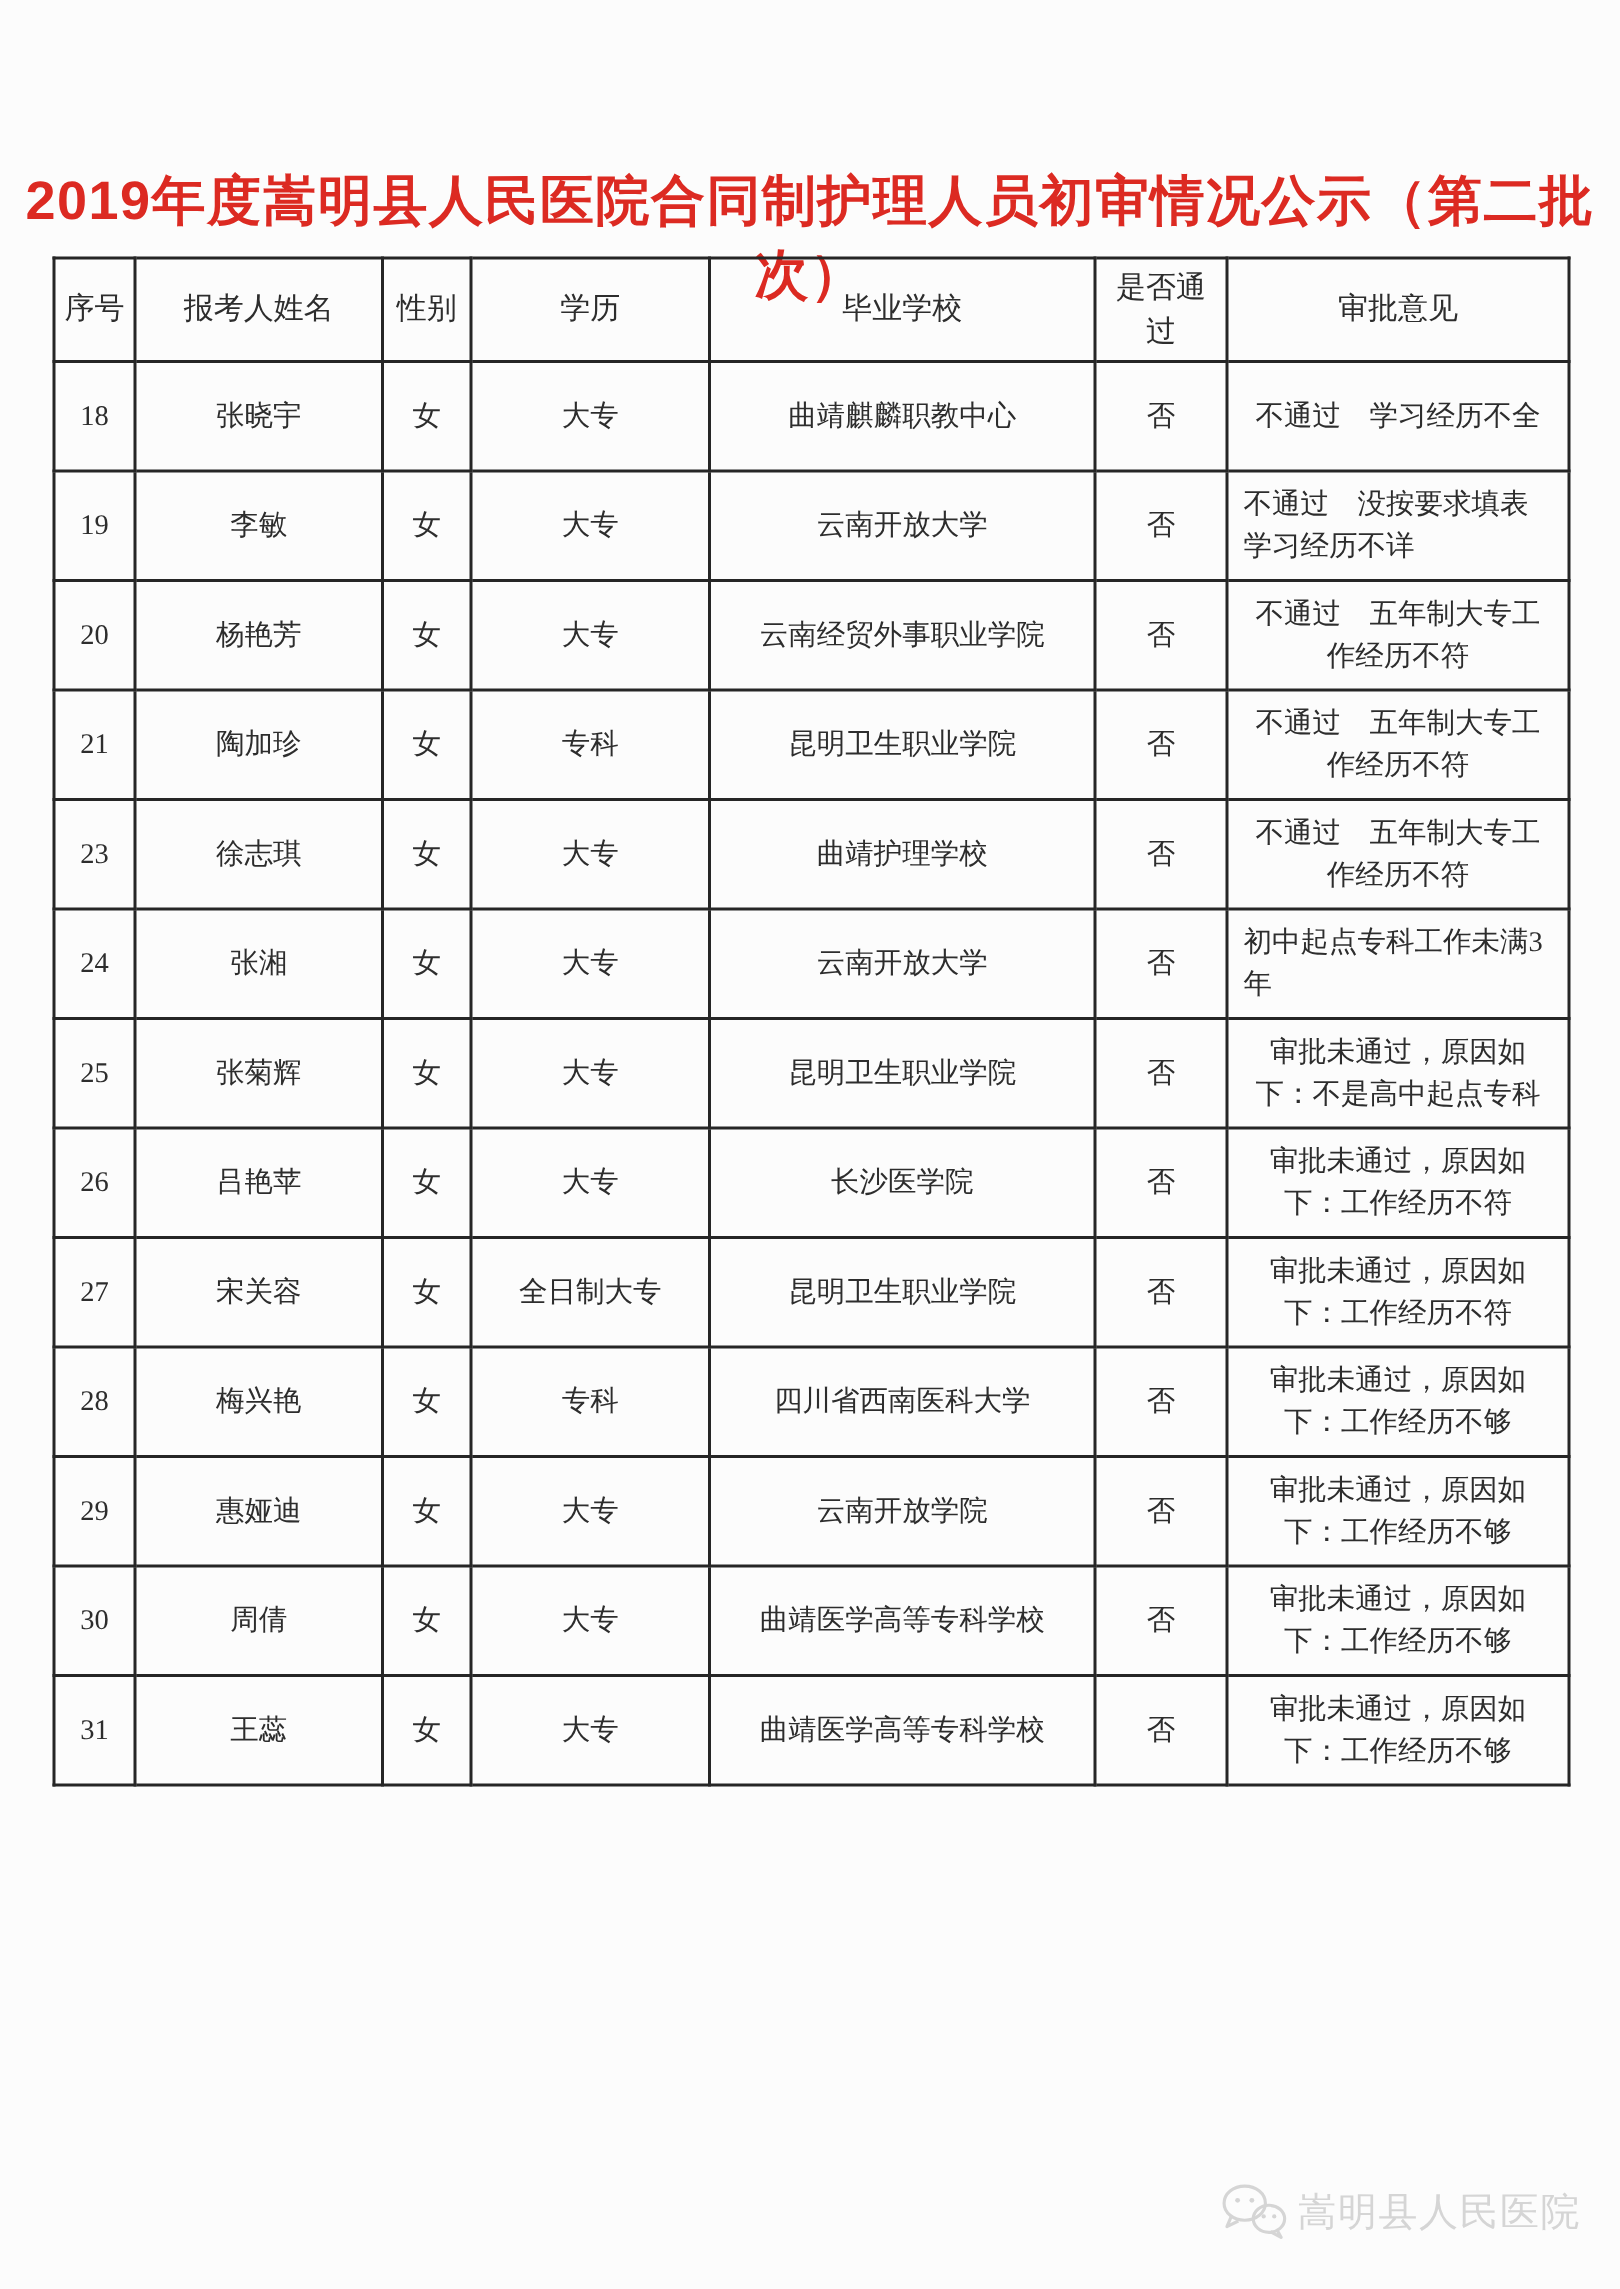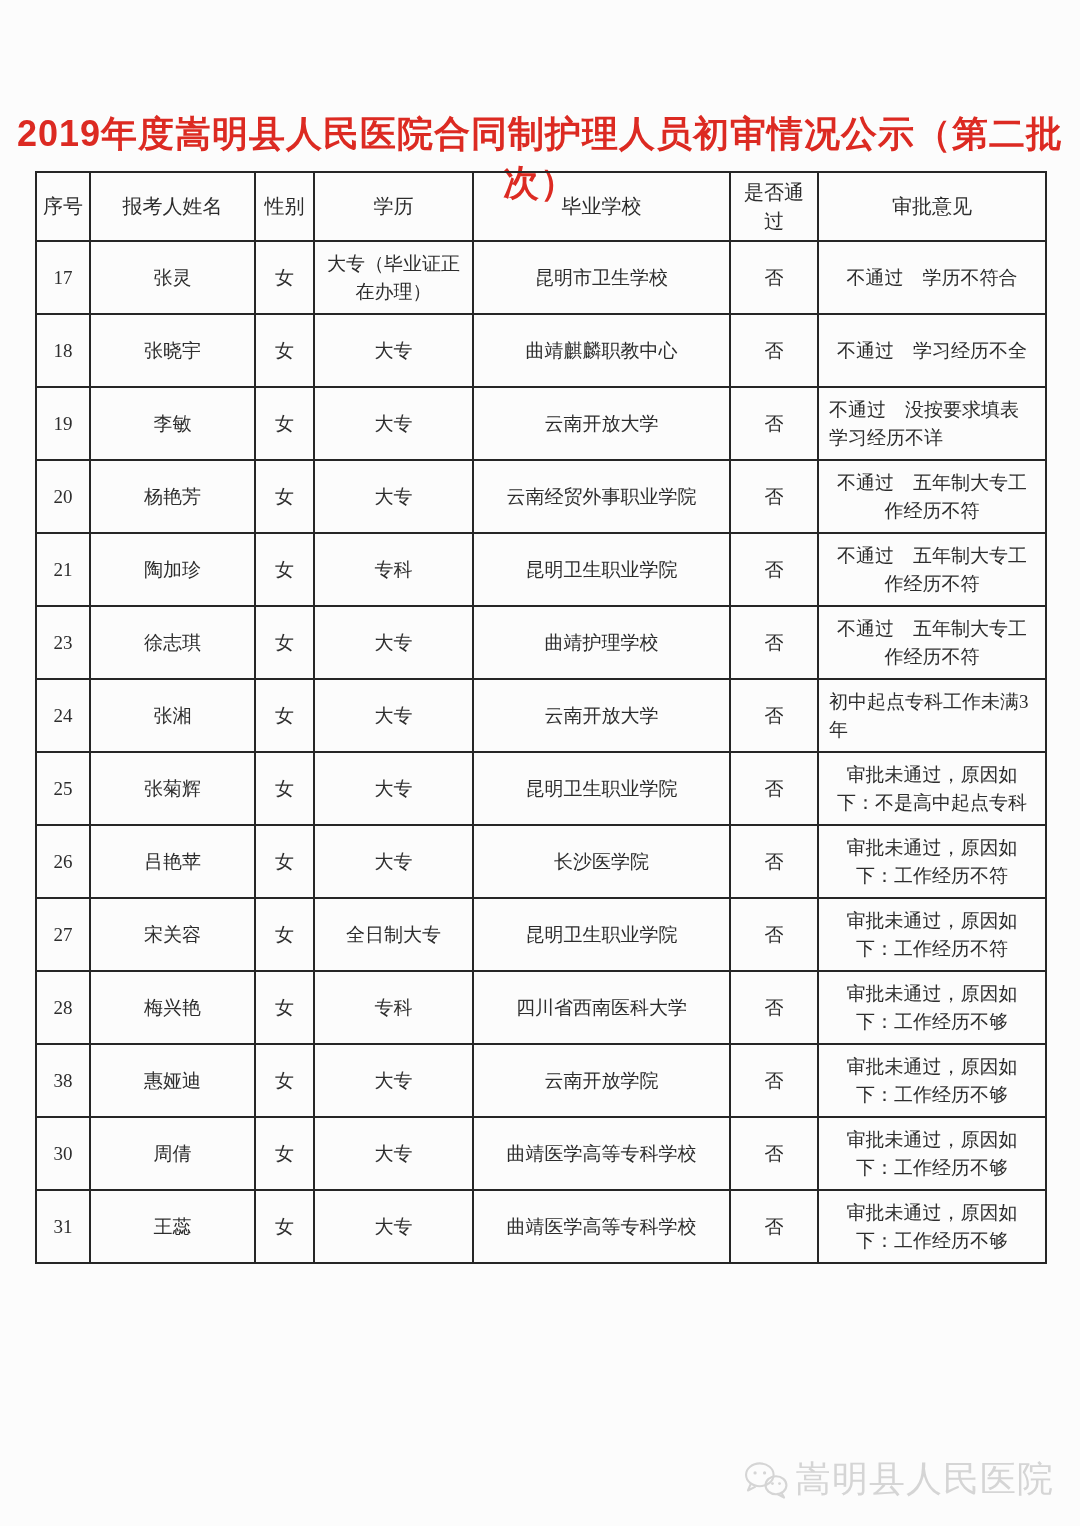--- a/index.html
+++ b/index.html
@@ -51,21 +51,21 @@
   .review-table td.cell-remark { padding: 2px 10px; }
   .th-pass-constrain { display: inline-block; width: 64px; }
   .watermark {
     position: absolute;
     top: 1455px; right: 26px;
     display: flex;
     align-items: center;
     gap: 6px;
     color: var(--watermark_gray, #d5d5d5);
     font-family: "Liberation Sans", "DejaVu Sans", sans-serif;
-    font-size: 36px;
+    font-size: 26px;
     letter-spacing: 1px;
     user-select: none;
   }
   .watermark svg { display: block; }
 </style>
 </head>
 <body style="--title_red: #dc2a22; --border: #262626; --text: #2d2d2d; --page_bg: #fcfcfc; --watermark_gray: #d5d5d5;">
 
 <h1 class="page-title">2019年度嵩明县人民医院合同制护理人员初审情况公示（第二批次）</h1>
 
@@ -85,29 +85,20 @@
       <th>报考人姓名</th>
       <th>性别</th>
       <th>学历</th>
       <th>毕业学校</th>
       <th><span class="th-pass-constrain">是否通过</span></th>
       <th>审批意见</th>
     </tr>
   </thead>
   <tbody>
       <tr>
-    <td class="cell-no">17</td>
-    <td class="cell-name">张灵</td>
-    <td class="cell-gender">女</td>
-    <td class="cell-education">大专（毕业证正在办理）</td>
-    <td class="cell-school">昆明市卫生学校</td>
-    <td class="cell-pass">否</td>
-    <td class="cell-remark" style="text-align: center;">不通过　学历不符合</td>
-  </tr>
-      <tr>
     <td class="cell-no">18</td>
     <td class="cell-name">张晓宇</td>
     <td class="cell-gender">女</td>
     <td class="cell-education">大专</td>
     <td class="cell-school">曲靖麒麟职教中心</td>
     <td class="cell-pass">否</td>
     <td class="cell-remark" style="text-align: center;">不通过　学习经历不全</td>
   </tr>
       <tr>
     <td class="cell-no">19</td>
@@ -184,21 +175,21 @@
       <tr>
     <td class="cell-no">28</td>
     <td class="cell-name">梅兴艳</td>
     <td class="cell-gender">女</td>
     <td class="cell-education">专科</td>
     <td class="cell-school">四川省西南医科大学</td>
     <td class="cell-pass">否</td>
     <td class="cell-remark" style="text-align: center;">审批未通过，原因如下：工作经历不够</td>
   </tr>
       <tr>
-    <td class="cell-no">38</td>
+    <td class="cell-no">29</td>
     <td class="cell-name">惠娅迪</td>
     <td class="cell-gender">女</td>
     <td class="cell-education">大专</td>
     <td class="cell-school">云南开放学院</td>
     <td class="cell-pass">否</td>
     <td class="cell-remark" style="text-align: center;">审批未通过，原因如下：工作经历不够</td>
   </tr>
       <tr>
     <td class="cell-no">30</td>
     <td class="cell-name">周倩</td>

